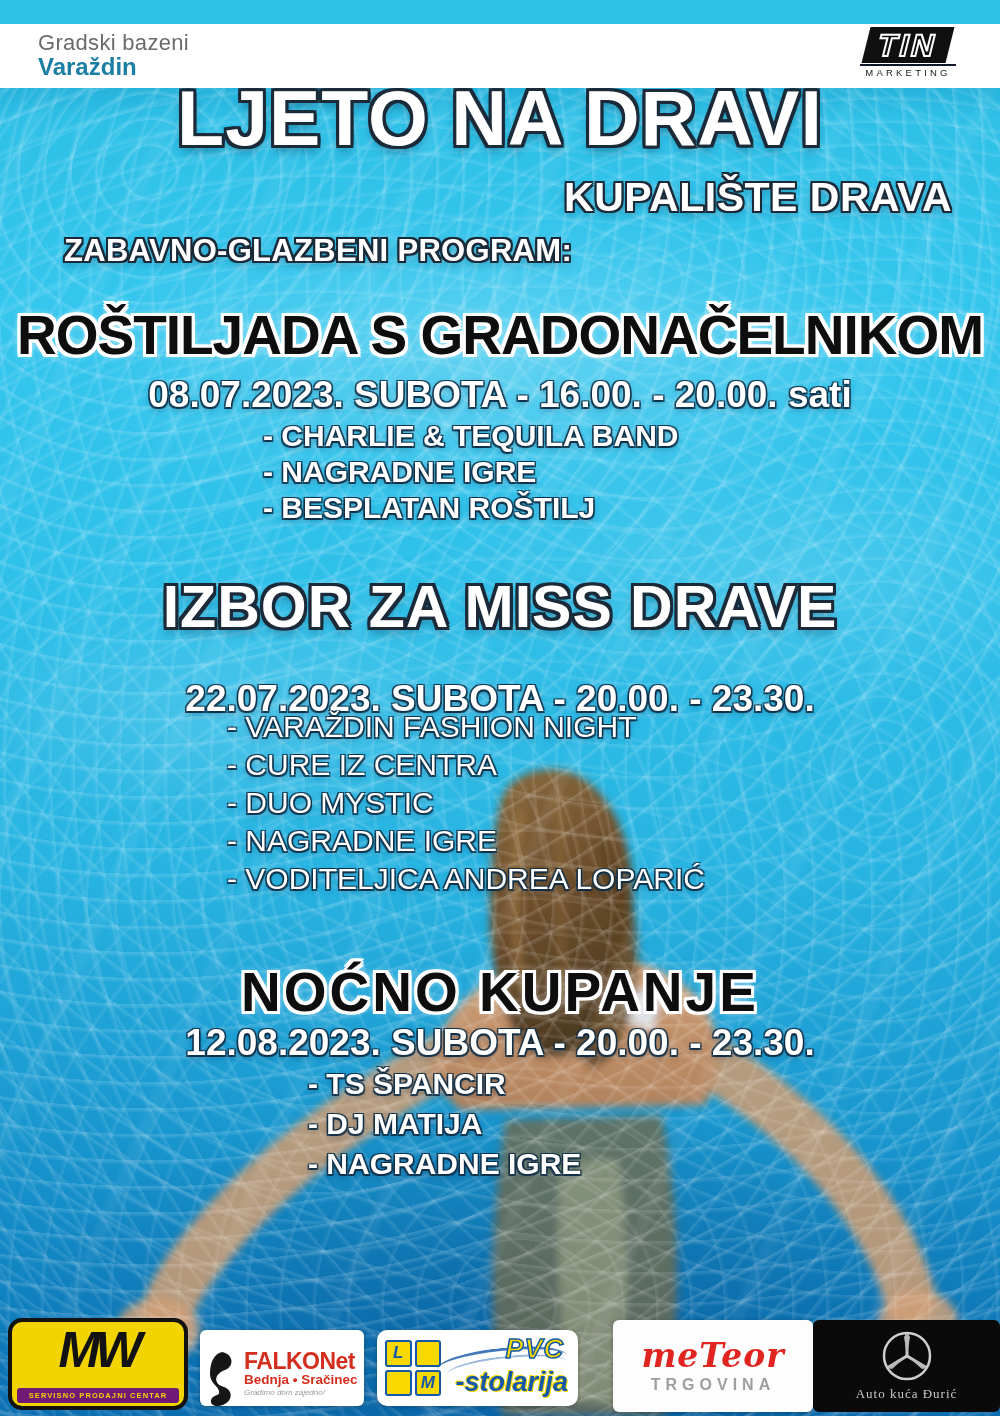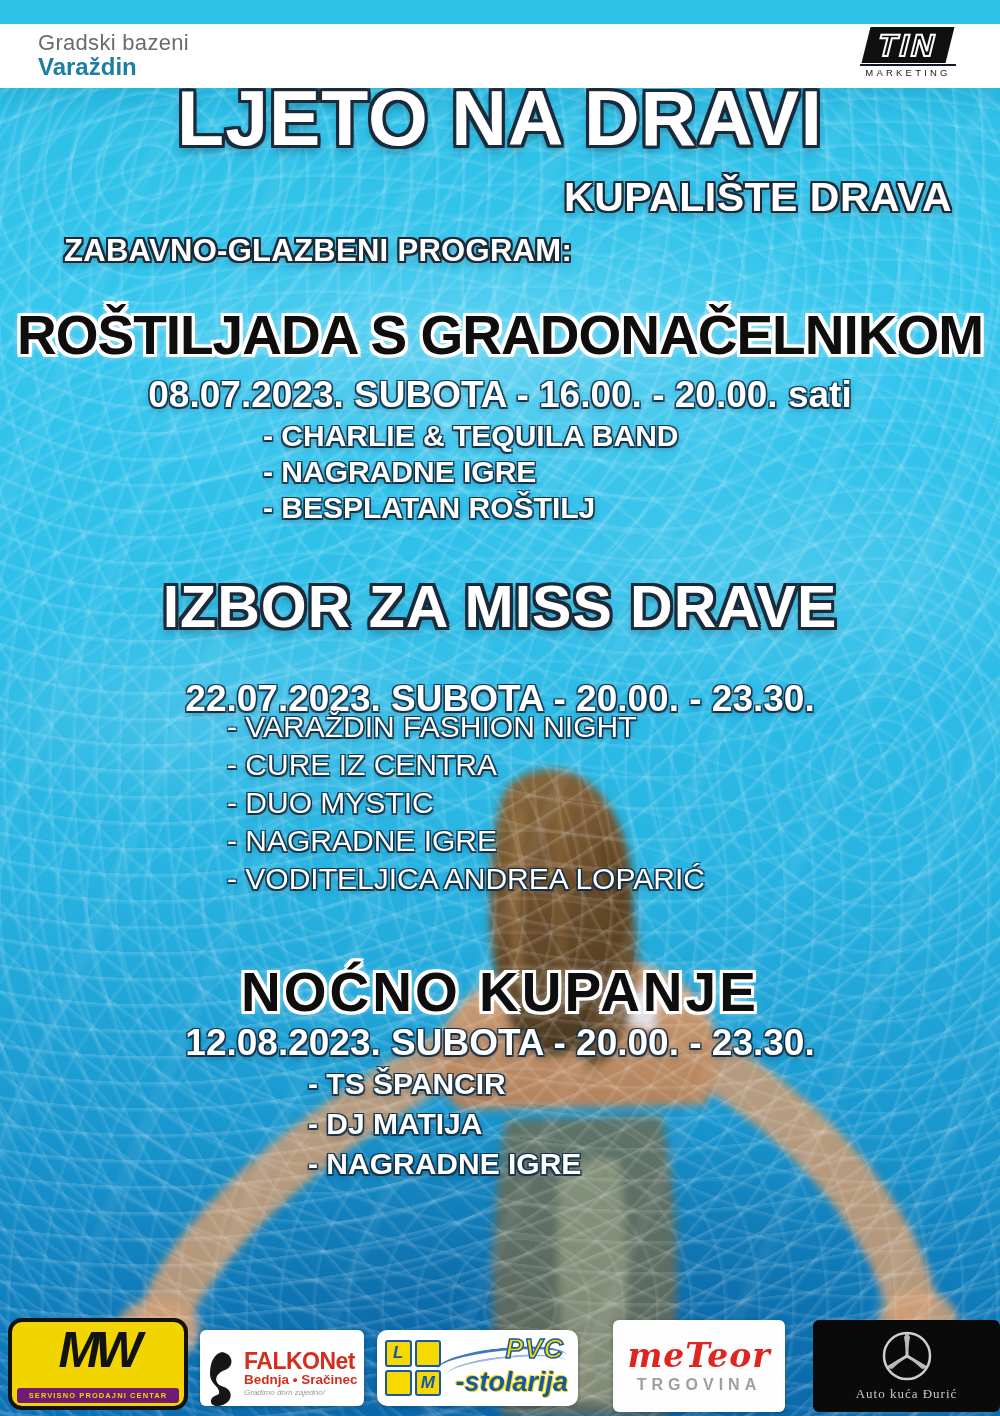--- a/index.html
+++ b/index.html
@@ -79,21 +79,21 @@
   .falko-tag{color:#9a9a9a;font-style:italic;font-size:8px;margin-top:2px;}
   .lim-card{left:377px;bottom:10px;width:201px;height:76px;background:#fff;border-radius:10px;box-shadow:0 1px 4px rgba(0,0,0,.3);overflow:hidden;}
   .lim-grid{position:absolute;left:8px;top:10px;width:56px;height:56px;display:grid;grid-template-columns:1fr 1fr;grid-template-rows:1fr 1fr;gap:3px;}
   .lim-sq{background:#f7d900;border:2px solid #1558a8;border-radius:3px;display:flex;align-items:center;justify-content:center;
     color:#1558a8;font-weight:bold;font-style:italic;font-size:17px;}
   .lim-pvc{position:absolute;right:14px;top:4px;font-size:27px;font-weight:bold;font-style:italic;color:#f7d900;-webkit-text-stroke:1.5px #1558a8;letter-spacing:1px;}
   .lim-stolarija{position:absolute;right:10px;bottom:8px;font-size:27px;font-weight:bold;font-style:italic;color:#1558a8;
     text-shadow:1px 1px 0 #f7d900,-1px -1px 0 #f7d900;}
   .lim-swoosh{position:absolute;left:60px;top:18px;width:130px;height:26px;border-top:3px solid #1558a8;border-radius:50%;transform:rotate(-6deg);opacity:.8;}
   .lim-swoosh2{position:absolute;left:70px;top:26px;width:120px;height:22px;border-top:2px solid #7fa7d9;border-radius:50%;transform:rotate(-6deg);opacity:.8;}
-  .meteor-card{left:613px;bottom:4px;width:172px;height:92px;background:#fdfdfd;display:flex;flex-direction:column;align-items:center;justify-content:center;box-shadow:0 1px 4px rgba(0,0,0,.3);}
+  .meteor-card{left:613px;bottom:4px;width:200px;height:92px;background:#fdfdfd;display:flex;flex-direction:column;align-items:center;justify-content:center;box-shadow:0 1px 4px rgba(0,0,0,.3);}
   .meteor-name{font-family:"DejaVu Serif",serif;font-style:italic;font-weight:bold;color:#e02420;font-size:33px;letter-spacing:1px;line-height:1;}
   .meteor-sub{color:#9c9ea1;font-weight:bold;font-size:16px;letter-spacing:5px;margin-top:4px;}
   .mb-card{left:813px;bottom:4px;width:187px;height:92px;background:#0a0a0a;display:flex;flex-direction:column;align-items:center;justify-content:center;}
   .mb-name{font-family:"Liberation Serif",serif;color:#c9c9c9;font-size:13px;letter-spacing:1px;margin-top:4px;}
 </style>
 </head>
 <body>
 
 <div class="poster">
 

